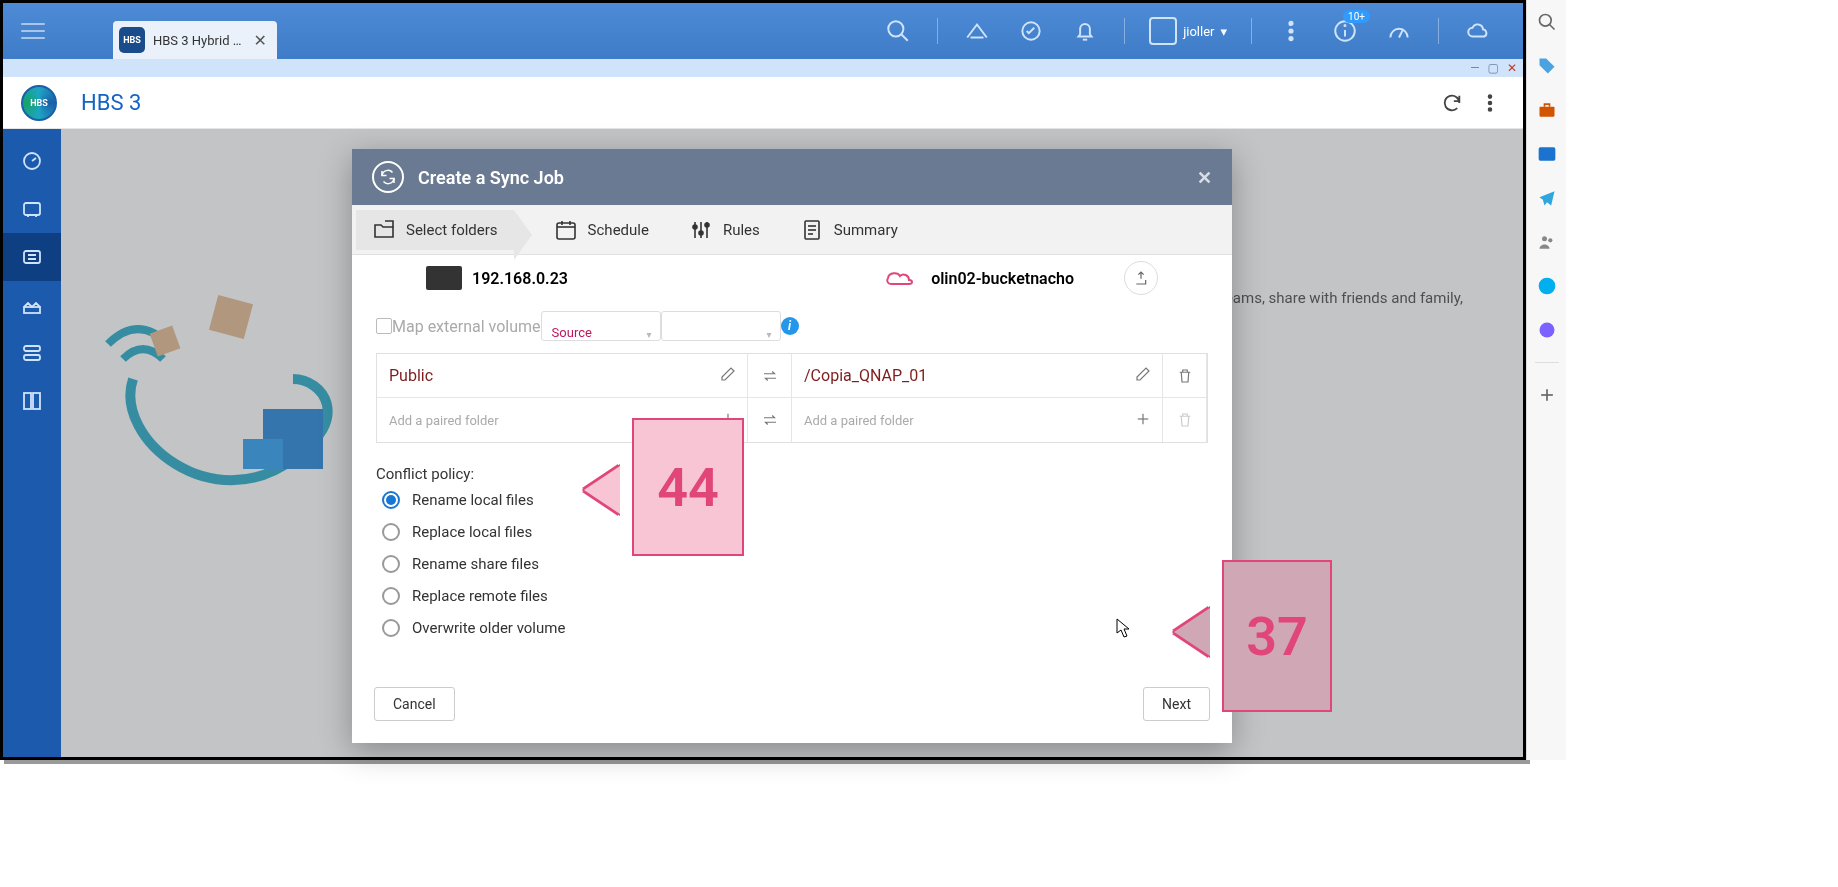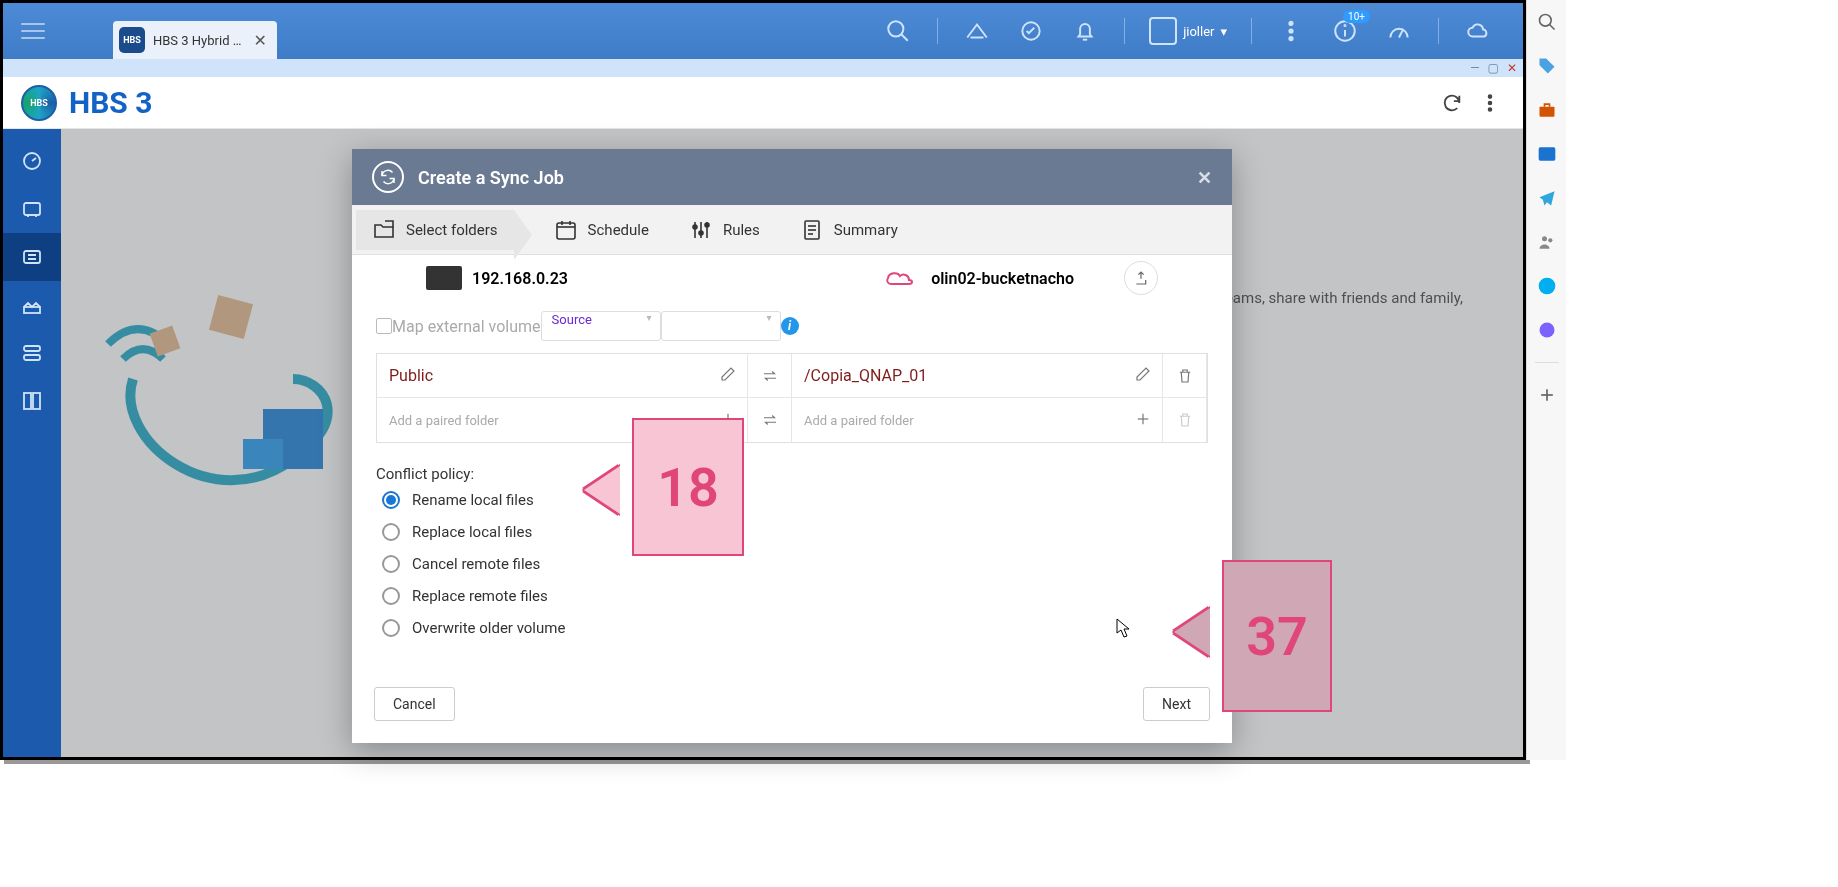--- a/index.html
+++ b/index.html
@@ -24,21 +24,21 @@
 .usergrp .av { width:28px;height:28px;border:2px solid #cfe3fb;border-radius:4px; }
 .badge10 { position:absolute; top:-6px; right:-10px; background:#2f9bff; color:#fff; font-size:10px; padding:1px 5px; border-radius:8px; }
 
 
 .substrip { height: 18px; background: #cfe3fb; display:flex; justify-content:flex-end; align-items:center; padding-right:6px; gap:8px;}
 .substrip span{ font-size:12px; color:#6b86a4; cursor:pointer;}
 
 
 .hbshead { height: 52px; background: #fff; display: flex; align-items: center; padding: 0 18px; border-bottom: 1px solid #e5e5e5;}
 .hbslogo { width: 36px; height: 36px; border-radius: 50%; background: conic-gradient(#1ea4c4,#1b5fa8,#1ea4c4,#13a36a,#1ea4c4); display:flex;align-items:center;justify-content:center; color:#fff; font-weight:bold; font-size:9px; border:2px solid #1b5fa8;}
-.hbstitle { color:#1363c6; font-size:30px; font-weight:700; margin-left:12px; }
+.hbstitle { color:#1363c6; font-size:22px; font-weight:400; margin-left:24px; }
 .hbshead-spacer{flex:1;}
 .hbsact { width:30px; height:30px; color:#444; cursor:pointer; display:flex;align-items:center;justify-content:center; margin-left:8px;}
 .hbsact svg{width:22px;height:22px;stroke:#444;fill:none;stroke-width:2;}
 
 
 .main { position: relative; height: calc(100% - 56px - 18px - 52px); background: #f5f8fa; display:flex; }
 .sidebar { width: 58px; background: #1c5aad; display:flex; flex-direction:column; padding-top:8px;}
 .sbitem { height:48px; display:flex; align-items:center; justify-content:center; cursor:pointer; }
 .sbitem.active { background:#0d3f82; }
 .sbitem svg { width:24px;height:24px; stroke:#cfe3fb; fill:none; stroke-width:1.8;}
@@ -66,21 +66,21 @@
 
 .mbody{ padding:0 24px 18px; }
 .hostrow{display:flex; align-items:center; gap:10px; padding:6px 50px 12px 50px;justify-content:space-between;}
 .hostrow .hicon{width:36px;height:24px;background:#333;border-radius:2px;}
 .hostrow .hicon2{width:36px;height:24px;color:#e0467a;}
 .hostrow .spacer{flex:1;}
 .hostrow .exportbtn{width:34px;height:34px;border:1px solid #ddd;border-radius:50%;display:flex;align-items:center;justify-content:center;cursor:pointer;}
 .hostrow .exportbtn svg{width:16px;height:16px;stroke:#666;fill:none;stroke-width:1.8;}
 .maprow{display:flex;align-items:center;padding:4px 0 12px 0; color:#aaa;}
 .chk{width:16px;height:16px;border:1.5px solid #bbb;border-radius:2px;}
-.sel{height:30px;border:1px solid #ddd;border-radius:3px;padding:0 26px 0 10px;font-size:13px;color:#6d28d9;background:#fff;position:relative;min-width:120px;display:flex;align-items:flex-start;}
+.sel{height:30px;border:1px solid #ddd;border-radius:3px;padding:0 26px 0 10px;font-size:13px;color:#be185d;background:#fff;position:relative;min-width:120px;display:flex;align-items:flex-end;}
 .sel::after{content:'▾';position:absolute;right:8px;color:#bbb;font-size:10px;}
 .infoi{width:18px;height:18px;border-radius:50%;background:#2497eb;color:#fff;font-size:12px;font-weight:bold;display:flex;align-items:center;justify-content:center;font-style:italic;}
 
 .pairtbl{border:1px solid #e0e0e0;}
 .prow{display:flex;height:44px;border-bottom:1px solid #e6e6e6;}
 .prow:last-child{border-bottom:none;}
 .pcell{display:flex;align-items:center;padding:0 12px;font-size:16px;color:#7f1d1d;border-right:1px solid #e6e6e6;}
 .pcell.source{flex:1;position:relative;}
 .pcell.mid{width:44px;justify-content:center;}
 .pcell.action{width:44px;justify-content:center;cursor:pointer;}
@@ -399,21 +399,21 @@
             <div class="radio selected">
                 <div class="rcircle"></div>
                 <span>Rename local files</span>
               </div>
             <div class="radio">
                 <div class="rcircle"></div>
                 <span>Replace local files</span>
               </div>
             <div class="radio">
                 <div class="rcircle"></div>
-                <span>Cancel remote files</span>
+                <span>Rename share files</span>
               </div>
             <div class="radio">
                 <div class="rcircle"></div>
                 <span>Replace remote files</span>
               </div>
             <div class="radio">
                 <div class="rcircle"></div>
                 <span>Overwrite older volume</span>
               </div>
           </div>
@@ -478,21 +478,21 @@
   <div class="rbicon">
       <svg viewBox="0 0 24 24" fill="none" stroke="#666" stroke-width="2">
         <line x1="12" y1="5" x2="12" y2="19"></line>
         <line x1="5" y1="12" x2="19" y2="12"></line>
       </svg>
     </div>
 </div>
 
 <div class="ann ann36">
     <div class="arrow"></div>
-    <span>18</span>
+    <span>44</span>
   </div>
 <div class="ann ann37">
     <div class="arrow"></div>
     <span>37</span>
   </div>
 
 <svg class="cursorimg" style="left:1115px; top:617px;" viewBox="0 0 18 22">
     <path d="M2 2l0 14 4-3 3 7 3-1-3-7h5z" fill="#fff" stroke="#000" stroke-width="1"></path>
   </svg>
 

